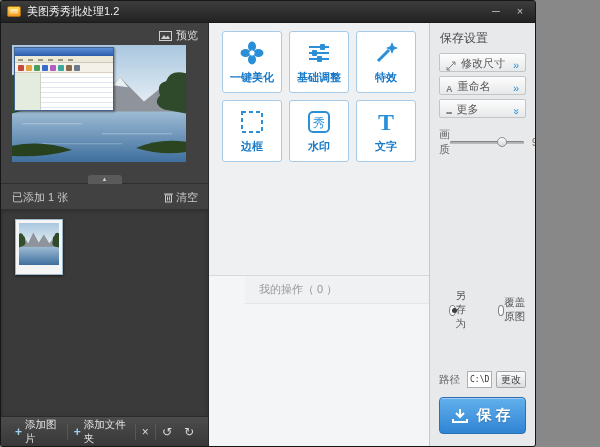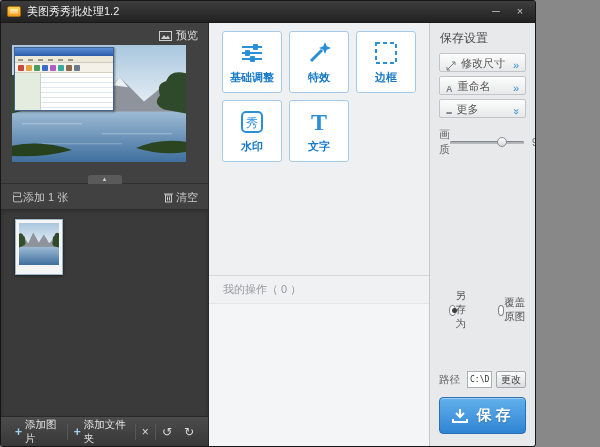--- a/index.html
+++ b/index.html
@@ -44,21 +44,21 @@
   
   .center-panel{position:absolute;top:22px;left:207px;width:221px;bottom:0;background:#eef0f1;border-left:1px solid #2a2a2a;}
   .cp-header{height:27px;display:flex;align-items:center;padding:0 10px 0 14px;border-bottom:1px solid #d9dbdc;background:#ecEEef;background:#eceeef;}
   .cp-title{font-size:12px;font-weight:bold;color:#4a4a4a;}
   .tips{margin-left:auto;display:flex;align-items:center;gap:3px;color:#8a8f93;font-size:10px;cursor:pointer;}
   .q-icon{width:11px;height:11px;border-radius:50%;background:#9ab2c4;color:#fff;font-size:8px;line-height:11px;text-align:center;font-weight:bold;}
   .tool-grid{display:grid;grid-template-columns:repeat(3,1fr);gap:7px;padding:8px 13px;}
   .tool-btn{height:62px;background:#fff;border:1px solid #a5cbe8;border-radius:3px;display:flex;flex-direction:column;align-items:center;justify-content:center;gap:4px;cursor:pointer;}
   .tool-label{font-size:11px;font-weight:bold;color:#1779c8;white-space:nowrap;}
   .t-glyph{font-family:"Liberation Serif","DejaVu Serif",serif;font-size:24px;font-weight:bold;color:#2b8fd8;line-height:26px;}
-  .ops-section{position:absolute;left:0;right:0;top:252px;bottom:0;border-top:1px solid #d6d8d9;background:#f4f5f6;}
+  .ops-section{position:absolute;left:0;right:0;top:252px;bottom:0;border-top:1px solid #d6d8d9;background:#f4f5f6;padding-left:36px;}
   .ops-header{padding:6px 14px;font-size:11px;color:#95989b;border-bottom:1px solid #e3e5e6;background:#eff1f2;}
 
   
   .right-panel{position:absolute;top:22px;left:428px;right:0;bottom:0;background:#e7e9ea;border-left:1px solid #c6c8c9;}
   .rp-title{padding:7px 10px 6px;font-size:12px;font-weight:normal;color:#4a4a4a;}
   .accordion{padding:0 9px;}
   .acc-row{height:19px;margin-bottom:4px;background:linear-gradient(#fdfdfd,#e7e8e9);border:1px solid #c2c5c7;border-radius:2px;display:flex;align-items:flex-end;padding:0 6px;cursor:pointer;}
   .acc-icon{color:#7a7e82;font-size:8px;margin-right:5px;display:flex;align-items:center;}
   .acc-label{font-size:11px;color:#555;}
   .acc-chevron{margin-left:auto;color:#2b8fd8;font-size:11px;line-height:1;}
@@ -214,20 +214,32 @@
       <span class="lt-btn">
           <span class="lt-glyph">↻</span>
         </span>
     </div>
   </div>
 
   <div class="center-panel">
 
     <div class="tool-grid">
 
+      <div class="tool-btn">
+        <svg width="26" height="26" viewBox="0 0 26 26">
+          <g fill="#2b8fd8">
+              <ellipse cx="13" cy="6.5" rx="4" ry="5"></ellipse>
+              <ellipse cx="13" cy="19.5" rx="4" ry="5"></ellipse>
+              <ellipse cx="6.5" cy="13" rx="5" ry="4"></ellipse>
+              <ellipse cx="19.5" cy="13" rx="5" ry="4"></ellipse>
+            </g>
+          <circle cx="13" cy="13" r="3.2" fill="#fff" stroke="#2b8fd8"></circle>
+        </svg>
+        <span class="tool-label">一键美化</span>
+      </div>
 
       <div class="tool-btn">
         <svg width="26" height="26" viewBox="0 0 26 26">
           <g stroke="#2b8fd8" stroke-width="2">
               <line x1="3" y1="7" x2="23" y2="7"></line>
               <line x1="3" y1="13" x2="23" y2="13"></line>
               <line x1="3" y1="19" x2="23" y2="19"></line>
             </g>
           <g fill="#2b8fd8">
               <rect x="14" y="4" width="5" height="6" rx="1"></rect>

